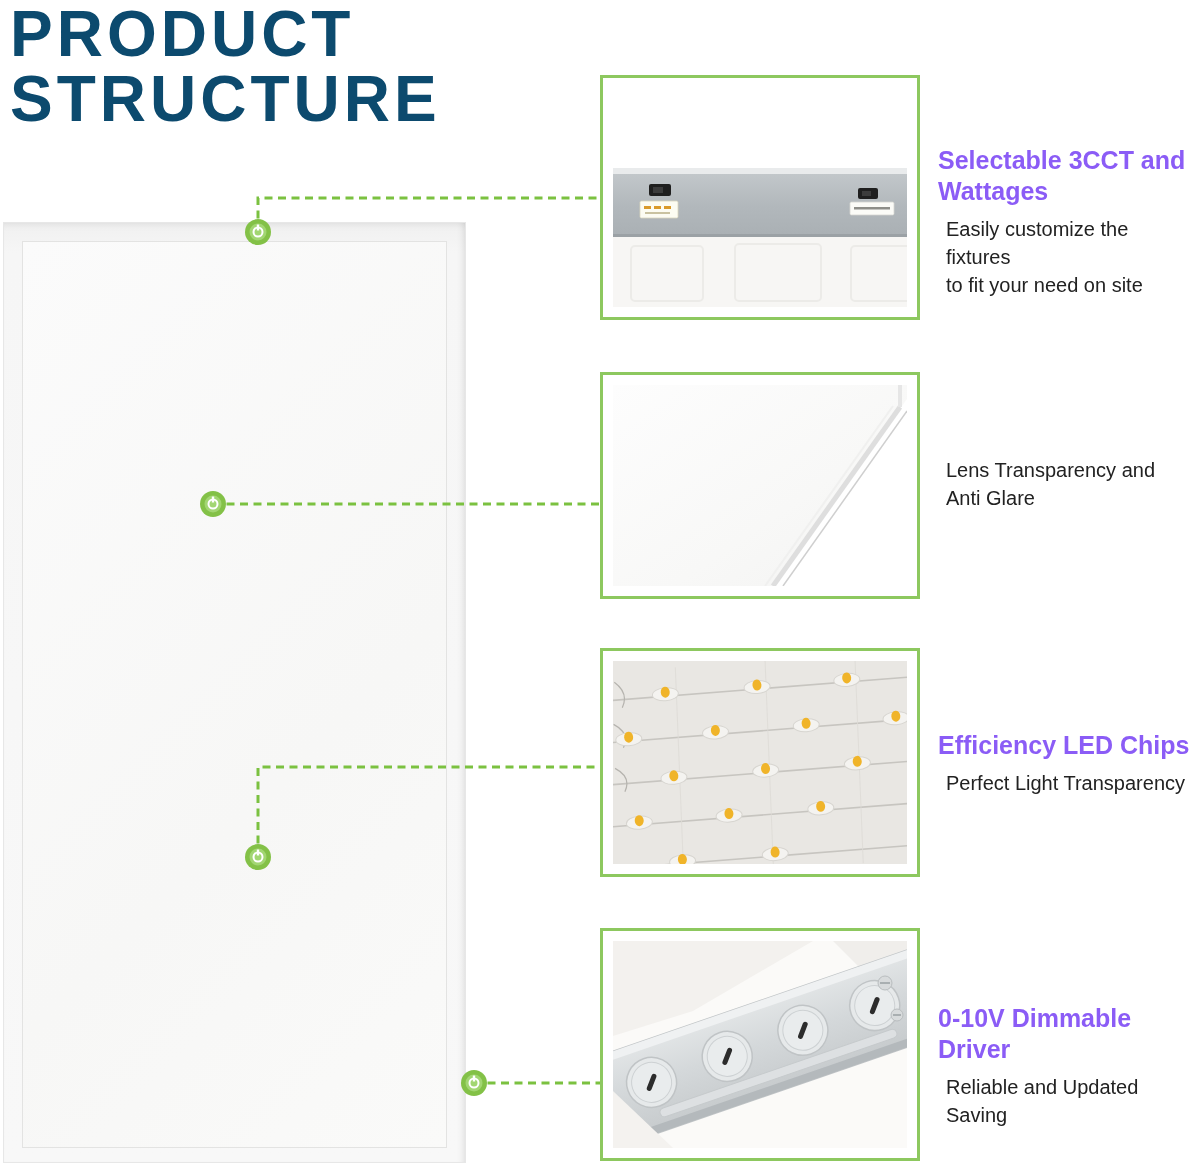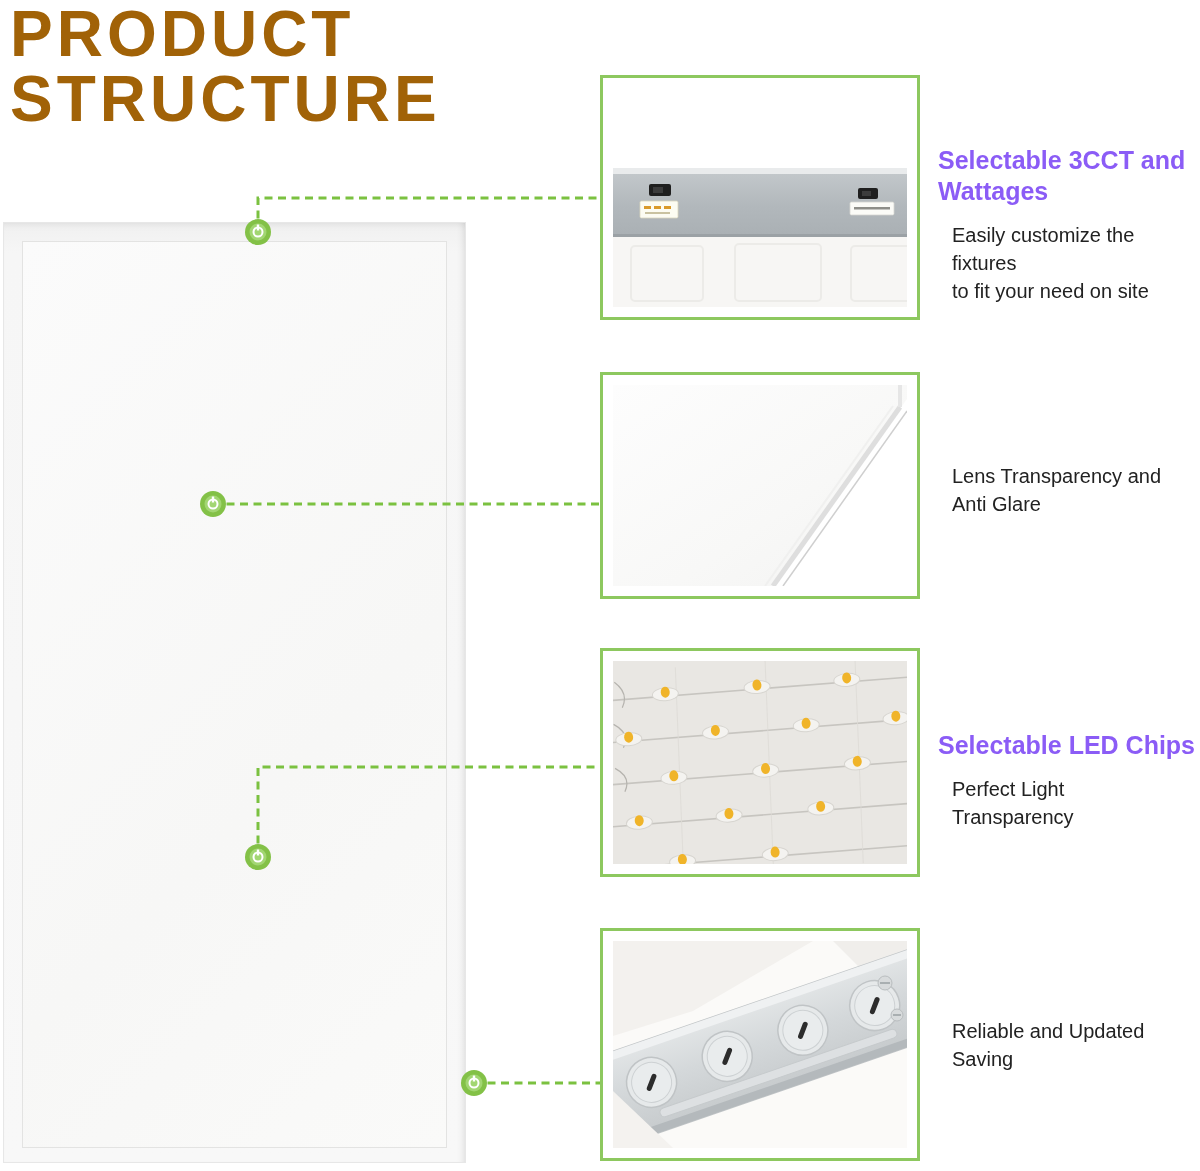--- a/index.html
+++ b/index.html
@@ -4,21 +4,21 @@
 <style>
   html,body{margin:0;padding:0;background:#fff;}
   .stage{
     position:relative;width:1200px;height:1171px;background:#fff;overflow:hidden;
     font-family:"Liberation Sans","DejaVu Sans",sans-serif;color:#1c1c1c;
   }
   
   .title{
     position:absolute;left:10px;top:2px;margin:0;
     font-size:64px;line-height:65px;font-weight:700;letter-spacing:4px;
-    color:#a16207;
+    color:#0c4a6e;
   }
   .title span{display:block;}
   
   .panel{
     position:absolute;left:3px;top:222px;width:463px;height:941px;
     background:linear-gradient(180deg,#f0f0f0 0,#f6f6f6 30px,#f8f8f8 100%);
     border:1px solid #e7e7e7;box-sizing:border-box;
     box-shadow:inset -7px 0 9px -7px rgba(0,0,0,.14), inset 0 7px 9px -7px rgba(0,0,0,.10);
   }
   .panel-lens{
@@ -42,21 +42,21 @@
   .callout{position:absolute;width:262px;}
   #callout-1{left:938px;top:145px;}
   #callout-2{left:938px;top:448px;}
   #callout-3{left:938px;top:730px;}
   #callout-4{left:938px;top:1003px;}
   .co-heading{
     margin:0 0 8px 0;font-size:25px;line-height:31px;font-weight:700;
     white-space:pre-line;color:#8b5cf6;
   }
   .co-body{
-    margin:14px;font-size:20px;line-height:28px;font-weight:400;
+    margin:8px;font-size:20px;line-height:28px;font-weight:400;
     white-space:pre-line;color:#222;
   }
 </style>
 </head>
 <body>
 
 <div class="stage">
 
   <h1 class="title">
       <span>PRODUCT</span>
@@ -225,24 +225,26 @@
     <h2 class="co-heading">Selectable 3CCT and
 Wattages</h2>
     <p class="co-body">Easily customize the fixtures
 to fit your need on site</p>
   </div>
   <div class="callout" id="callout-2">
     <p class="co-body">Lens Transparency and
 Anti Glare</p>
   </div>
   <div class="callout" id="callout-3">
-    <h2 class="co-heading">Selectable LED Chips</h2>
+    <h2 class="co-heading">Efficiency LED Chips</h2>
     <p class="co-body">Perfect Light Transparency</p>
   </div>
   <div class="callout" id="callout-4">
+    <h2 class="co-heading">0-10V Dimmable
+Driver</h2>
     <p class="co-body">Reliable and Updated Saving</p>
   </div>
 
   <svg class="connectors" width="1200" height="1171" viewBox="0 0 1200 1171">
     <g fill="none" stroke="#7bc140" stroke-width="3" stroke-dasharray="8 5.5">
       <path d="M258,232 L258,198 L600,198"></path>
       <path d="M213,504 L600,504"></path>
       <path d="M258,857 L258,767 L600,767"></path>
       <path d="M474,1083 L600,1083"></path>
     </g>

